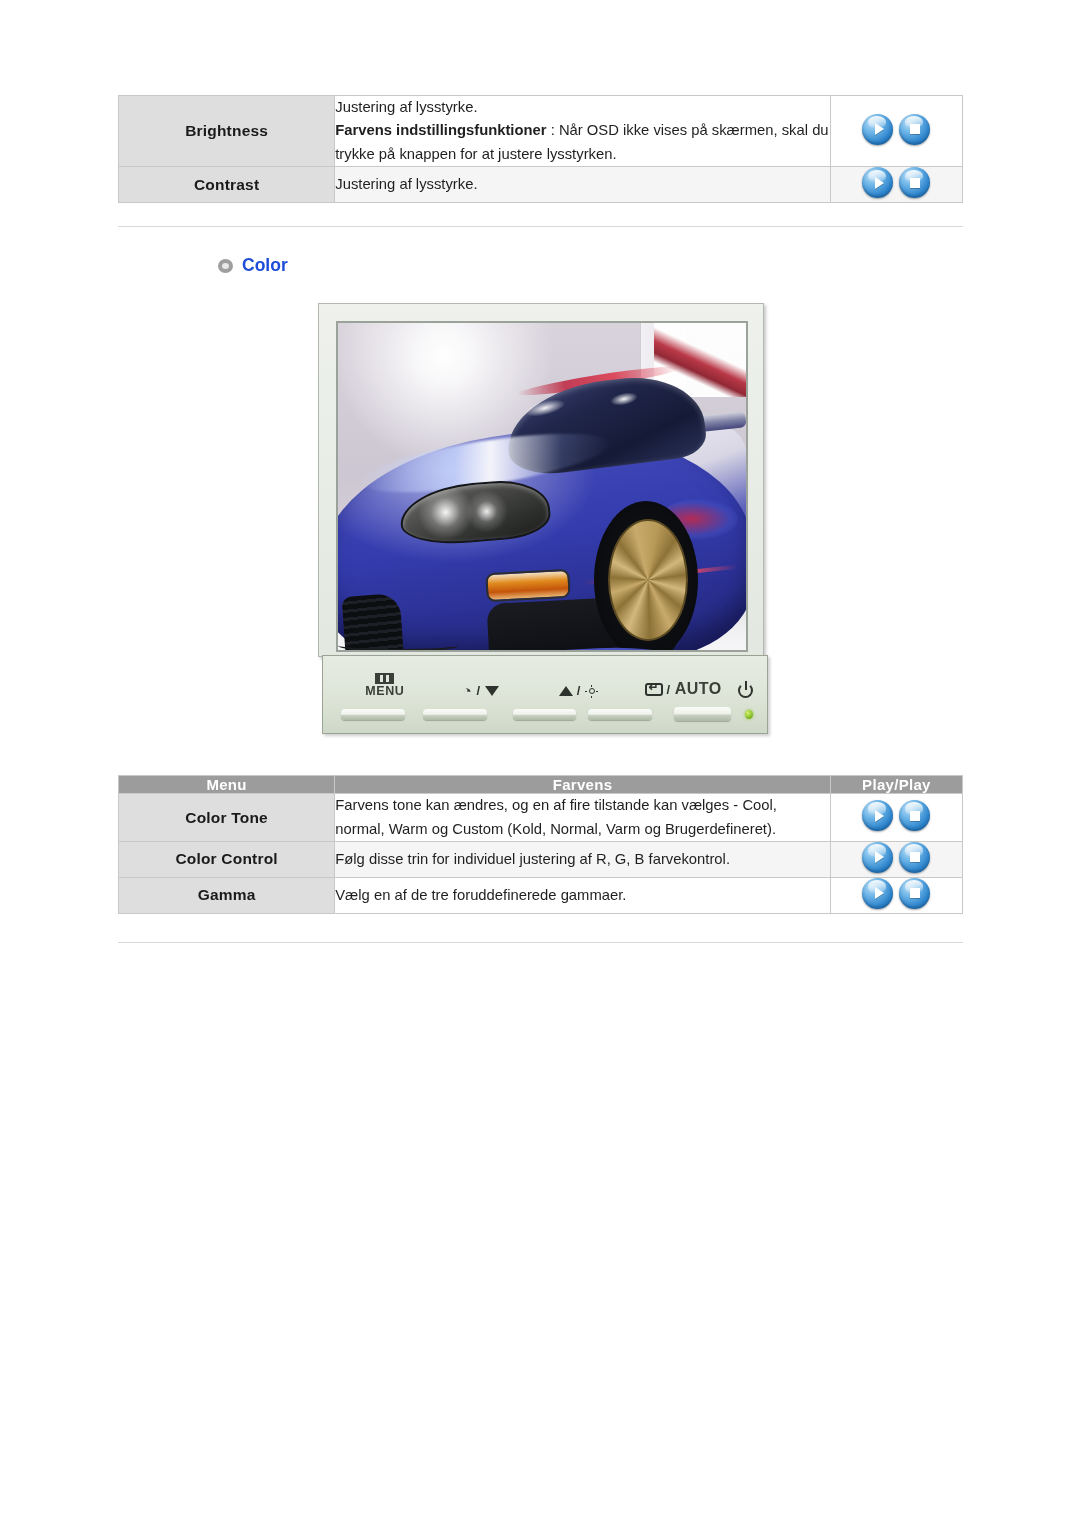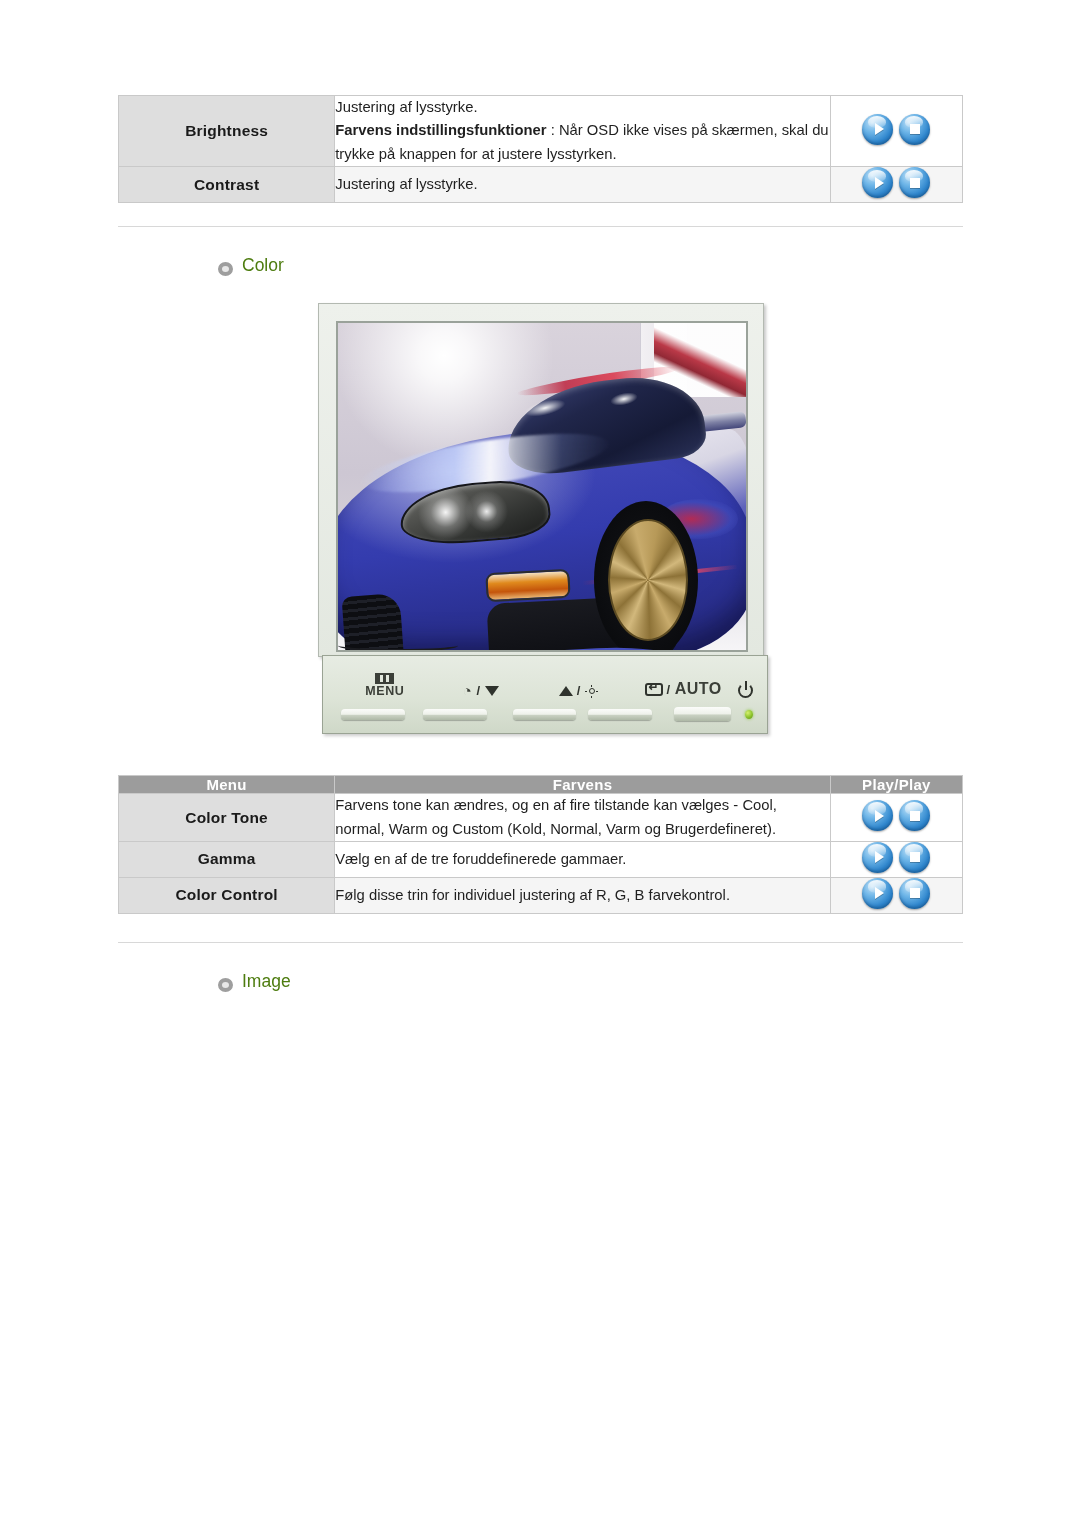--- a/index.html
+++ b/index.html
@@ -122,25 +122,25 @@
   }
   .glyph-stop {
     width: 10px; height: 10px;
     background: #ffffff;
     box-shadow: 0 1px 0 rgba(0,0,0,.25);
   }
 
   
   .section-heading {
     display: flex;
-    align-items: flex-end;
+    align-items: center;
     gap: 9px;
-    font-weight: normal;
+    font-weight: bold;
     font-size: 17.5px;
-    color: #4d7c0f;
+    color: #1d4ed8;
     margin-left: 218px;
   }
   .bullet-ring {
     width: 15px;
     height: 14px;
     border-radius: 50%;
     border: 4px solid #9e9e9e;
     box-sizing: border-box;
     background: #e8e8e8;
     display: inline-block;
@@ -676,41 +676,41 @@
               </span>
             <span class="glossy">
                 <span class="glyph">
                   <span class="glyph-stop"></span>
                 </span>
               </span>
           </span>
         </td>
       </tr>
       <tr>
-        <td class="menu-cell">Gamma</td>
-        <td class="content-cell">Vælg en af de tre foruddefinerede gammaer.</td>
-        <td class="play-cell">
+        <td class="menu-cell">Color Control</td>
+        <td class="content-cell alt">Følg disse trin for individuel justering af R, G, B farvekontrol.</td>
+        <td class="play-cell alt">
           <span class="btn-pair">
             <span class="glossy">
                 <span class="glyph">
                   <span class="glyph-play"></span>
                 </span>
               </span>
             <span class="glossy">
                 <span class="glyph">
                   <span class="glyph-stop"></span>
                 </span>
               </span>
           </span>
         </td>
       </tr>
       <tr>
-        <td class="menu-cell">Color Control</td>
-        <td class="content-cell alt">Følg disse trin for individuel justering af R, G, B farvekontrol.</td>
-        <td class="play-cell alt">
+        <td class="menu-cell">Gamma</td>
+        <td class="content-cell">Vælg en af de tre foruddefinerede gammaer.</td>
+        <td class="play-cell">
           <span class="btn-pair">
             <span class="glossy">
                 <span class="glyph">
                   <span class="glyph-play"></span>
                 </span>
               </span>
             <span class="glossy">
                 <span class="glyph">
                   <span class="glyph-stop"></span>
                 </span>
@@ -718,18 +718,14 @@
           </span>
         </td>
       </tr>
     </tbody>
   </table>
 
   <div style="height:28px;"></div>
   <div class="hr-line"></div>
 
   <div style="height:28px;"></div>
-  <div class="section-heading">
-    <span class="bullet-ring"></span>
-    <span>Image</span>
-  </div>
 
 </div>
 
 </body></html>

